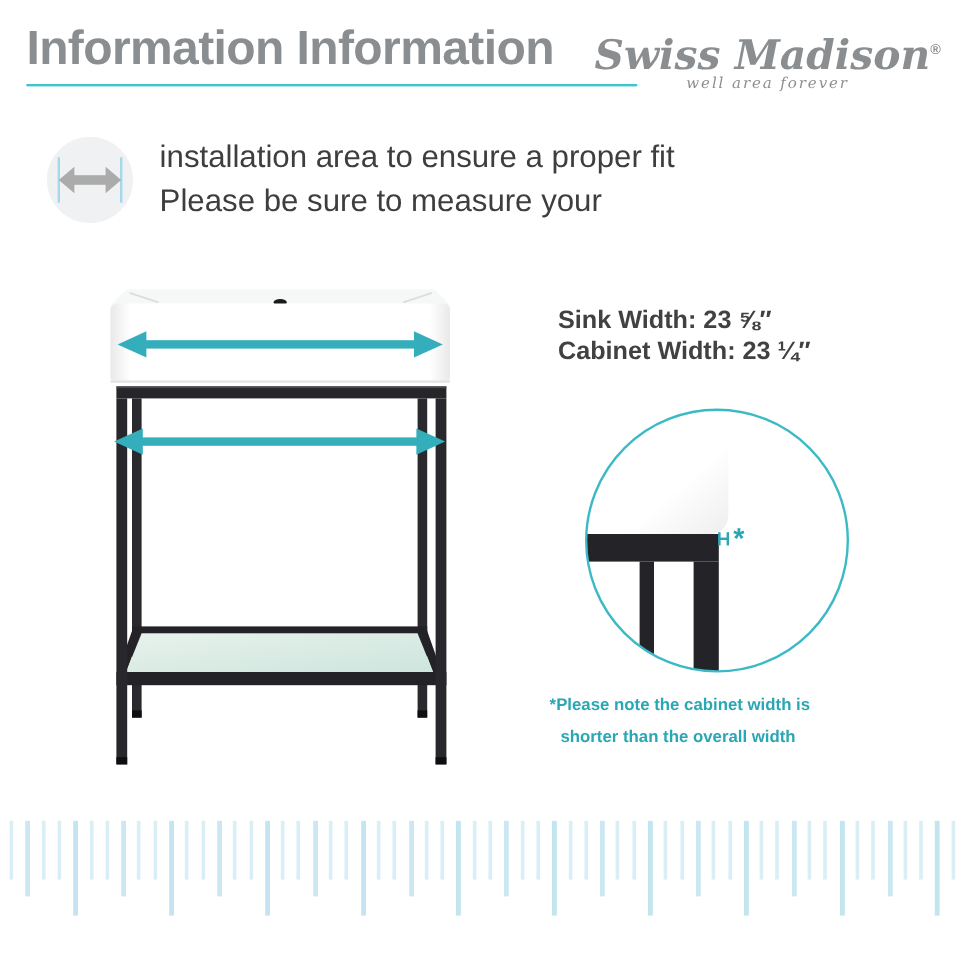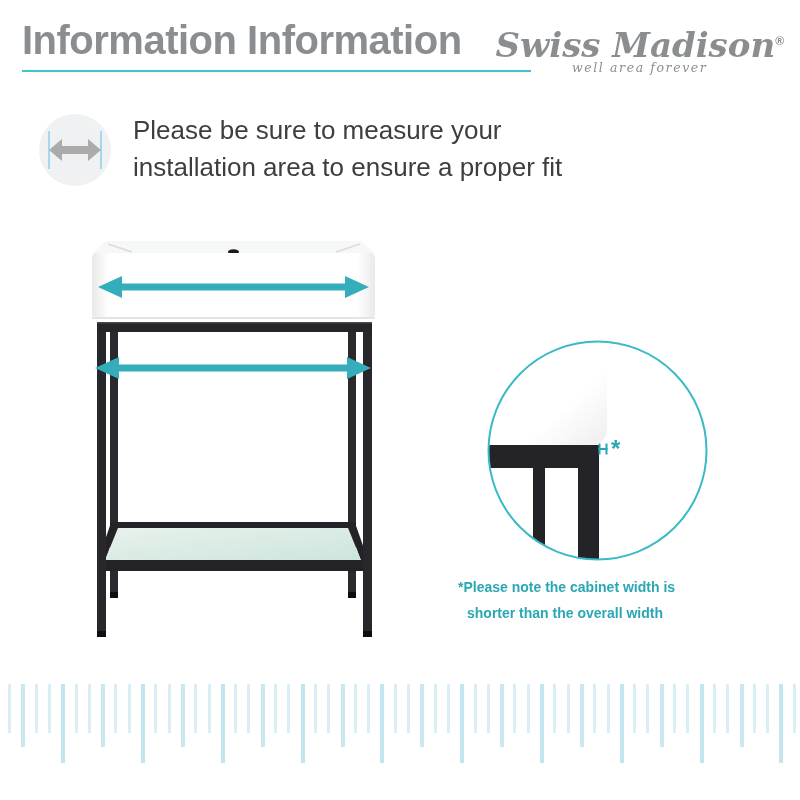--- a/index.html
+++ b/index.html
@@ -57,22 +57,22 @@
 
   <svg class="notice-icon" width="72" height="72" viewBox="0 0 72 72">
     <circle cx="36" cy="36" r="36" fill="#f0f1f2"></circle>
     <line x1="10" y1="17" x2="10" y2="55" stroke="#a5d8ea" stroke-width="2"></line>
     <line x1="62" y1="17" x2="62" y2="55" stroke="#a5d8ea" stroke-width="2"></line>
     <rect x="21" y="32" width="30" height="8" fill="#ababab"></rect>
     <polygon points="23,25 23,47 10,36" fill="#ababab"></polygon>
     <polygon points="49,25 49,47 62,36" fill="#ababab"></polygon>
   </svg>
   <div class="notice-text">
+    <div>installation area to ensure a proper fit</div>
     <div>Please be sure to measure your</div>
-    <div>installation area to ensure a proper fit</div>
   </div>
 
   <svg class="console-svg" width="310" height="415" viewBox="0 0 310 415">
     <defs>
       <linearGradient id="sinkGrad" x1="0" y1="0" x2="1" y2="0">
         <stop offset="0" stop-color="#e9e9e9"></stop>
           <stop offset="0.06" stop-color="#ffffff"></stop>
         <stop offset="0.94" stop-color="#ffffff"></stop>
           <stop offset="1" stop-color="#e9e9e9"></stop>
       </linearGradient>
@@ -115,20 +115,24 @@
       <polygon points="267,48 267,70 291,59" fill="#35aebc"></polygon>
     </g>
 
     <g>
       <rect x="40" y="136.5" width="231" height="7" fill="#35aebc"></rect>
       <polygon points="41,129 41,151 17,140" fill="#35aebc"></polygon>
       <polygon points="269,129 269,151 293,140" fill="#35aebc"></polygon>
     </g>
   </svg>
 
+  <div class="dims">
+    <div><span>Sink Width:</span>&nbsp;<span>23 ⅝″</span></div>
+    <div><span>Cabinet Width:</span>&nbsp;<span>23 ¼″</span></div>
+  </div>
 
   <svg class="detail-svg" width="225" height="225" viewBox="0 0 225 225">
     <defs>
       <clipPath id="detailClip">
           <circle cx="112.5" cy="112.5" r="109"></circle>
         </clipPath>
       <linearGradient id="sinkGrad2" x1="0" y1="0" x2="1" y2="1">
         <stop offset="0.7" stop-color="#ffffff"></stop>
           <stop offset="1" stop-color="#eeeeee"></stop>
       </linearGradient>

